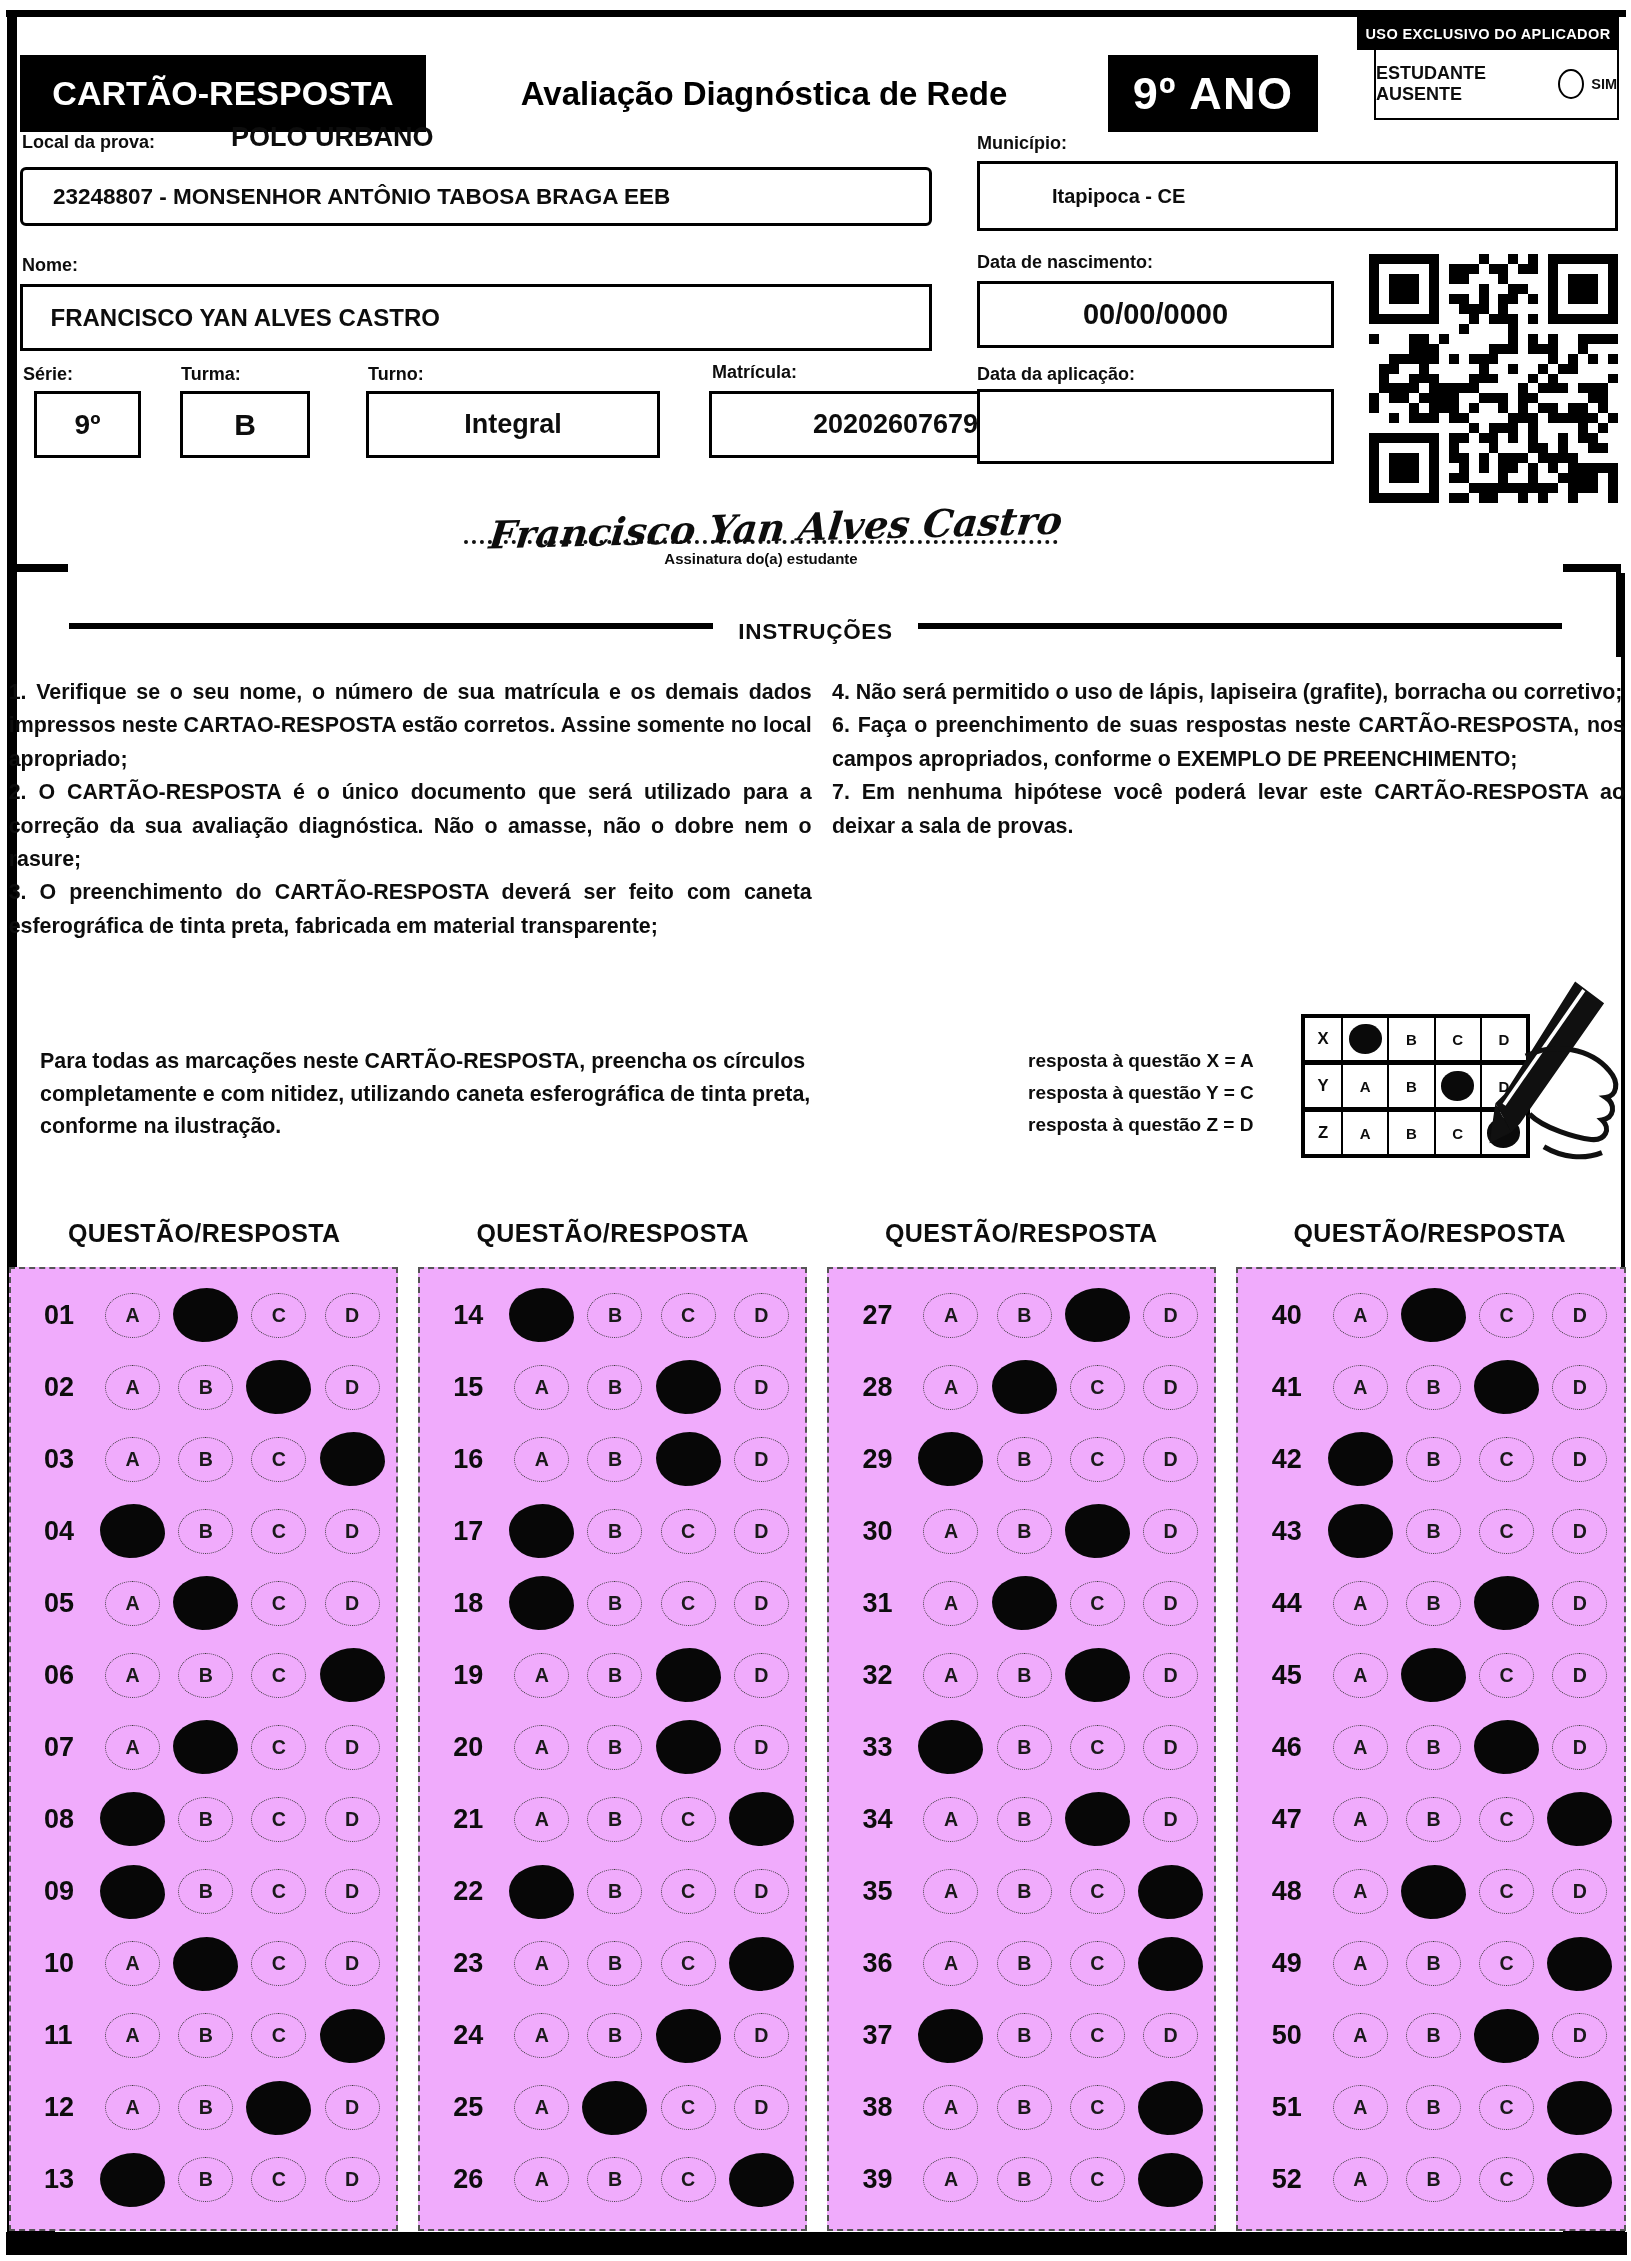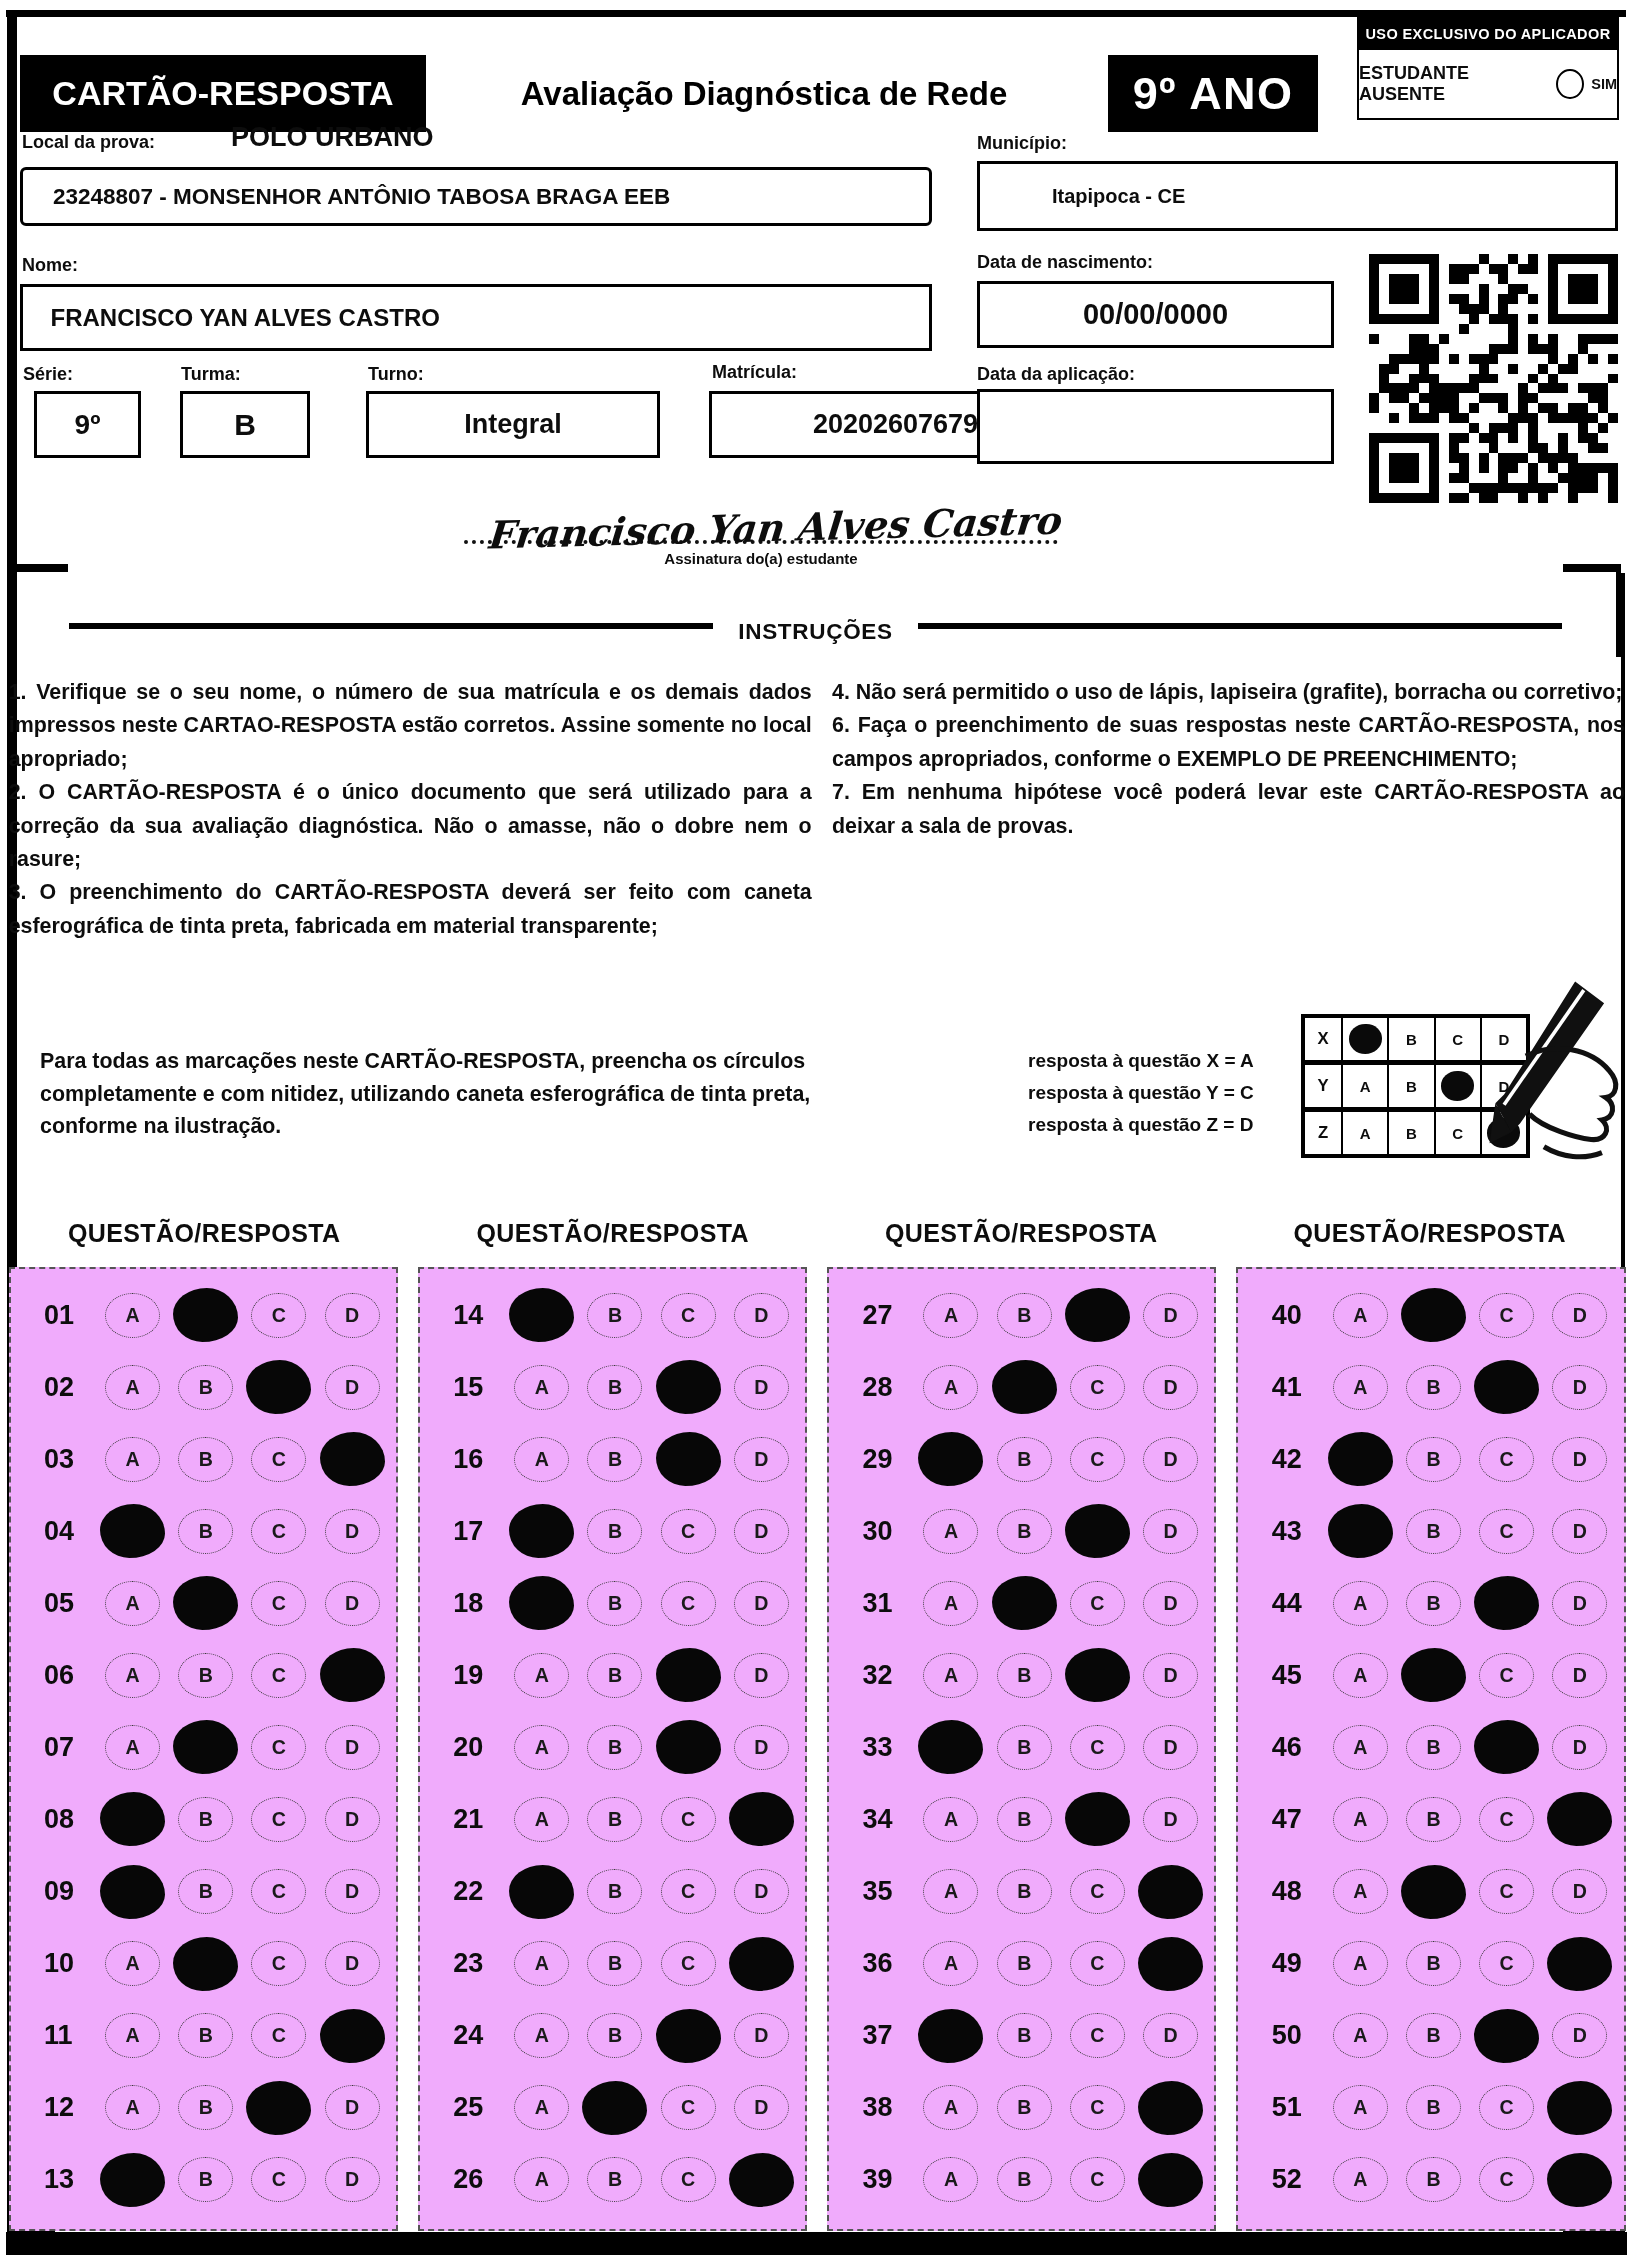--- a/index.html
+++ b/index.html
@@ -15,21 +15,21 @@
   .frame-chip-l { position:absolute; left:10px; bottom:27.5px; width:45px; height:14.5px; background:#000; }
   .frame-chip-r { position:absolute; right:10px; bottom:27.5px; width:58px; height:19px; background:#000; }
 
   
   .hbox { position:absolute; display:flex; align-items:center; justify-content:center;margin-top:33px; }
   .box-card-title { left:20px; top:22px; width:406px; height:77px; background:#000; color:#fff; font-size:34px; font-weight:bold; }
   .box-exam-title { left:434px; top:22px; width:660px; height:77px; background:#fff; color:#000; font-size:33px; font-weight:bold; }
   .box-grade { left:1108px; top:22px; width:210px; height:77px; background:#000; color:#fff; font-size:45px; font-weight:bold; letter-spacing:1.4px; }
   .box-applicator { position:absolute; left:1357px; top:17.4px; width:262px; }
   .applicator-head { height:33px; background:#000; color:#fff; font-size:14.5px; font-weight:bold; display:flex; align-items:center; justify-content:center; letter-spacing:0.4px; }
-  .applicator-body { height:70px; border:2.9px solid #000; border-top:none; background:#fff; display:flex; align-items:center; justify-content:center; gap:7.2px; font-size:18px; font-weight:bold; }
+  .applicator-body { height:70px; border:2.9px solid #000; border-top:none; background:#fff; display:flex; align-items:center; justify-content:center; gap:7.2px; font-size:18px; font-weight:bold;margin-left:17px; }
   .absent-circle { width:29px; height:30px; border:2.2px solid #000; border-radius:50%; display:inline-block; }
   .absent-sim { font-size:14.5px; font-weight:bold; }
 
   
   .flabel { position:absolute; font-size:18px; font-weight:bold; }
   .fval-plain { position:absolute; font-size:27px; font-weight:bold; }
   .fbox { position:absolute; border:3.6px solid #000; background:#fff; display:flex; align-items:center; font-weight:bold; }
   .box-school    { left:20px;   top:167px; width:912px; height:59px;  font-size:22.5px; padding-left:30px;border-radius:6px; }
   .box-municipio { left:977px; top:161px; width:641px;  height:70px;  font-size:20px; padding-left:72px; }
   .box-nome      { left:20px;   top:284px; width:912px; height:67px;  font-size:24px; padding-left:27.5px; }

